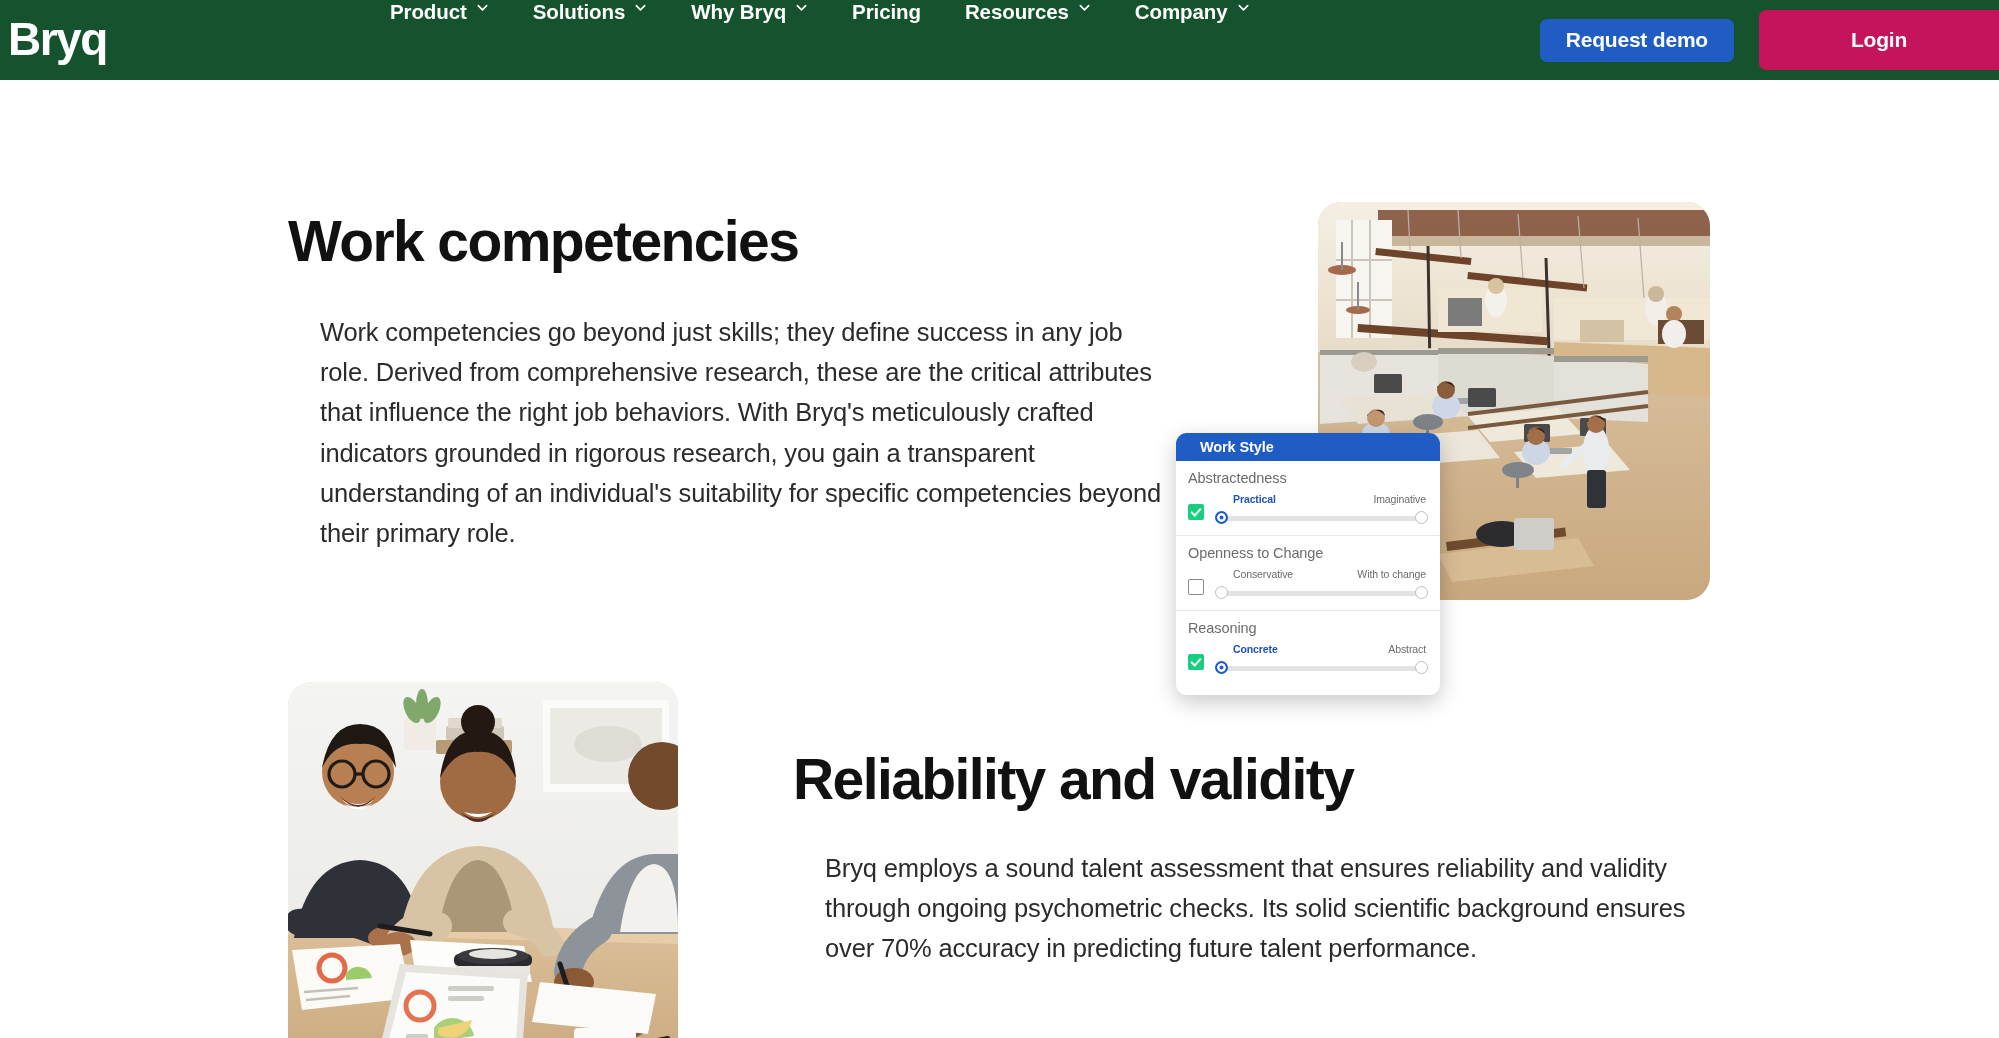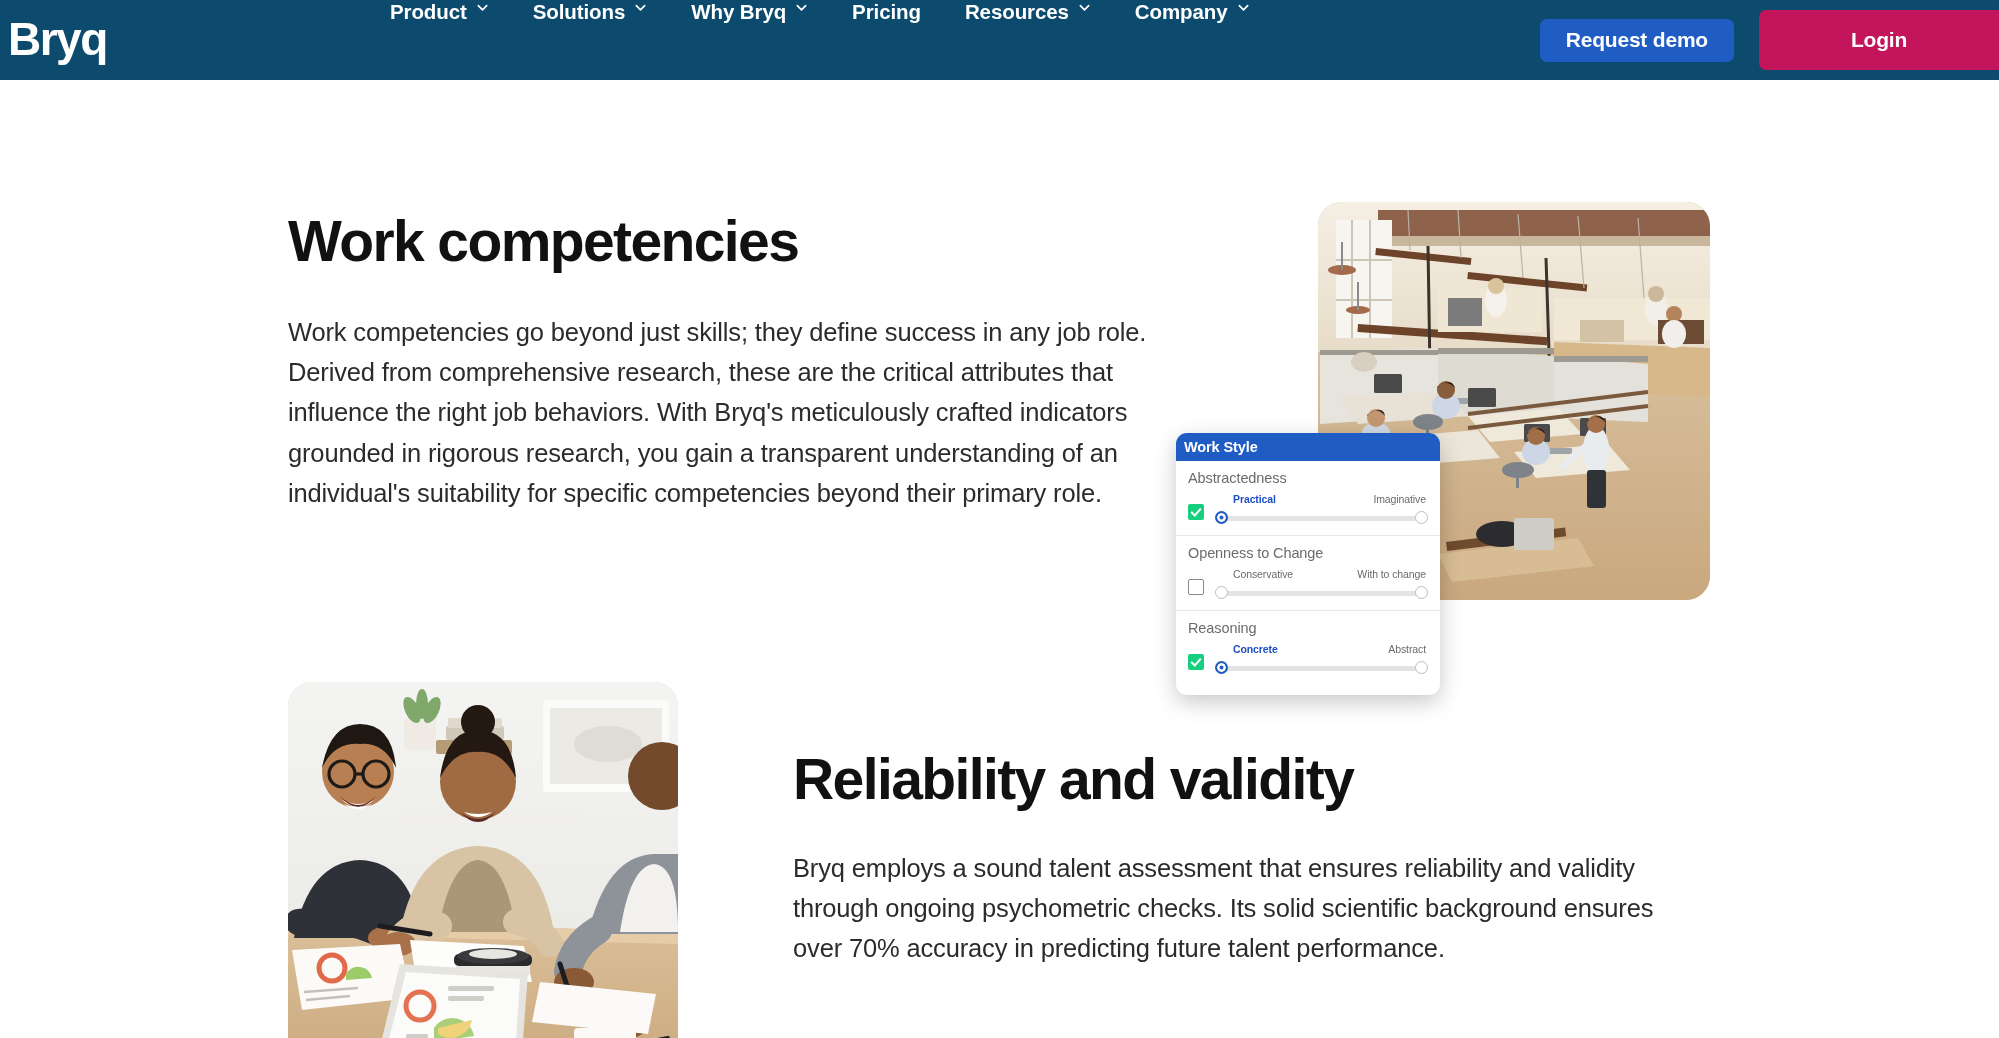--- a/index.html
+++ b/index.html
@@ -15,21 +15,21 @@
     background: #ffffff;
     color: #111111;
     -webkit-font-smoothing: antialiased;
   }
 
   
   .topnav {
     position: relative;
     width: 1999px;
     height: 80px;
-    background: #0c4a6e;
+    background: #14532d;
     display: flex;
     align-items: center;
   }
 
   .logo {
     position: absolute;
     left: 8px;
     top: 10px;
     font-size: 46px;
     font-weight: 700;
@@ -130,20 +130,21 @@
   }
 
   .section-body {
     margin-top: 38px;
     font-size: 25.5px;
     line-height: 1.58;
     color: #2b2b2b;
     letter-spacing: -0.15px;
     max-width: 885px;
     font-weight: 400;
+    margin-left: 32px;
   }
 
   
   .office-photo {
     position: absolute;
     left: 1318px;
     top: 122px;
     width: 392px;
     height: 398px;
     border-radius: 24px;
@@ -167,21 +168,21 @@
   }
 
   .ws-header {
     height: 28px;
     background: #1f5cc4;
     color: #ffffff;
     font-size: 14.5px;
     font-weight: 700;
     display: flex;
     align-items: center;
-    padding-left: 8px;
+    padding-left: 24px;
     letter-spacing: -0.1px;
   }
 
   .ws-row {
     padding: 9px 12px 10px 12px;
     border-bottom: 1px solid #e9e9e9;
   }
   .ws-row:last-child { border-bottom: none; }
 
   .ws-trait {

